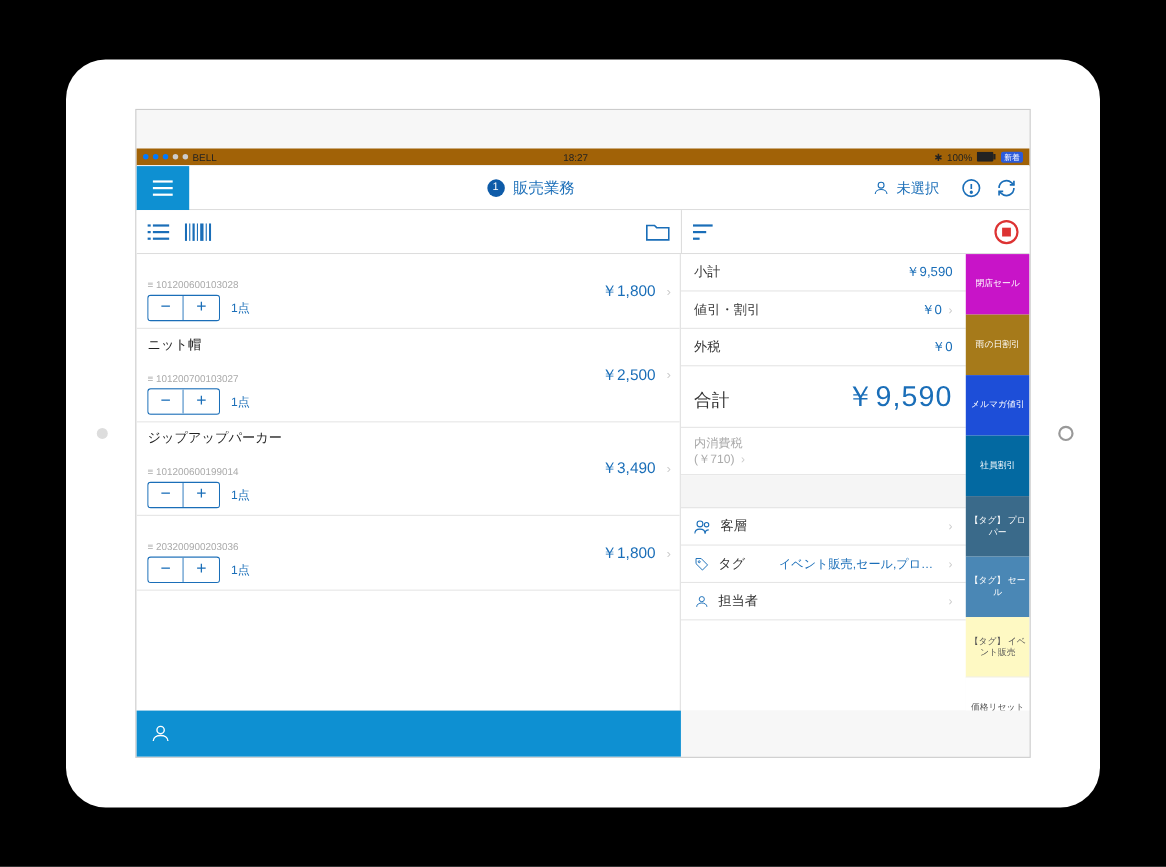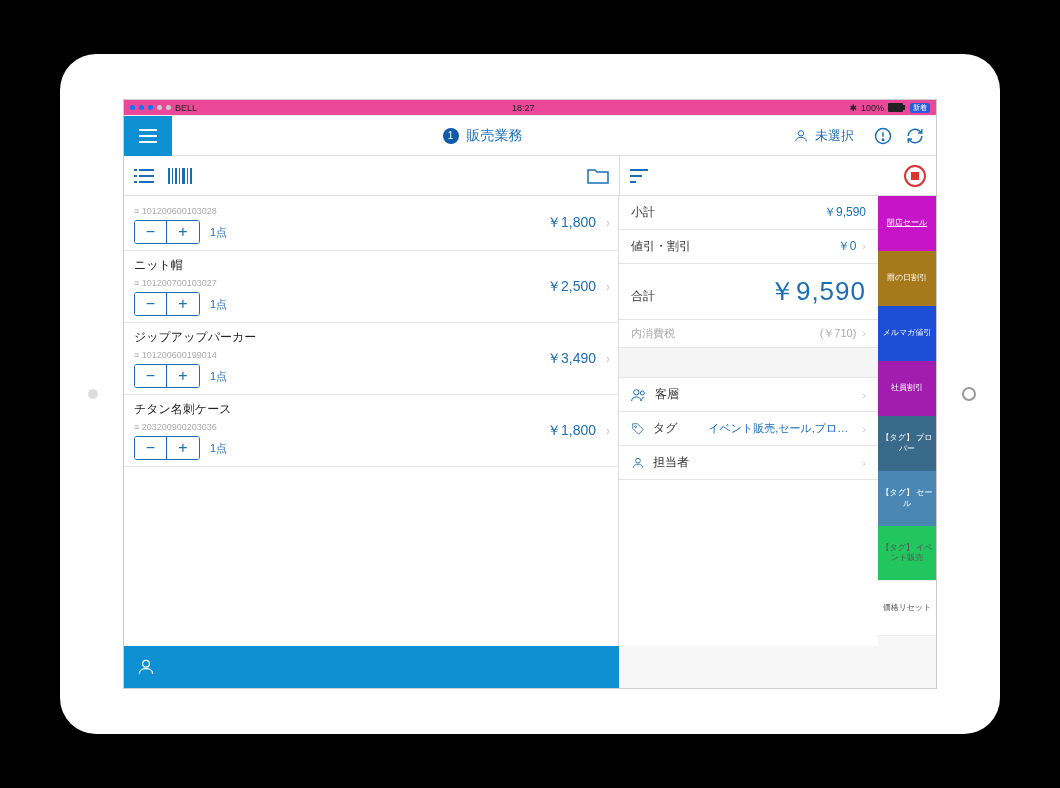--- a/index.html
+++ b/index.html
@@ -3,21 +3,21 @@
 <meta charset="utf-8">
 <style>
 * { margin:0; padding:0; box-sizing:border-box; font-family:-apple-system,"Hiragino Sans","Hiragino Kaku Gothic ProN",sans-serif; }
 body { background:#000; display:flex; align-items:center; justify-content:center; height:788px; width:1060px; }
 .tablet { width:940px; height:680px; background:#fff; border-radius:36px; display:flex; align-items:center; justify-content:center; position:relative; box-shadow:0 4px 20px rgba(0,0,0,0.3); }
 .home-btn { position:absolute; right:24px; top:50%; transform:translateY(-50%); width:14px; height:14px; border:2px solid #999; border-radius:50%; background:#fff; }
 .cam { position:absolute; left:28px; top:50%; transform:translateY(-50%); width:10px; height:10px; background:#ddd; border-radius:50%; }
 .screen { width:814px; height:590px; background:#f7f7f7; overflow:hidden; display:flex; flex-direction:column; border:1px solid #ccc; }
 
 
-.status { height:16px; background:#ec4899; display:flex; align-items:center; justify-content:space-between; padding:0 6px; font-size:9px; color:#222; border-bottom:1px solid #eee; }
+.status { height:16px; background:#a16207; display:flex; align-items:center; justify-content:space-between; padding:0 6px; font-size:9px; color:#222; border-bottom:1px solid #eee;margin-top:35px; }
 .status .left,.status .right { display:flex; align-items:center; gap:4px; }
 .dot { width:5px; height:5px; border-radius:50%; background:#007aff; display:inline-block; }
 .dot.e { background:#ccc; }
 .badge-new { background:#2b5bdb; color:#fff; font-size:7px; padding:0 3px; border-radius:2px; }
 
 
 .nav { height:40px; background:#fff; display:flex; align-items:center; border-bottom:1px solid #ddd; }
 .burger { width:48px; height:40px; background:#0e90d2; display:flex; flex-direction:column; align-items:center; justify-content:center; gap:4px; }
 .burger span { width:18px; height:2px; background:#fff; }
 .nav-center { flex:1; display:flex; align-items:center; justify-content:center; gap:8px; }
@@ -34,40 +34,40 @@
 .tool-right .sp { flex:1; }
 .ic { color:#1a6eb8; }
 .stop-btn { width:22px; height:22px; border:2px solid #d33; border-radius:50%; display:flex; align-items:center; justify-content:center; }
 .stop-btn span { width:8px; height:8px; background:#d33; }
 
 
 .main { flex:1; display:flex; overflow:hidden; }
 .items { flex:0 0 495px; background:#fff; overflow-y:auto; border-right:1px solid #ddd; }
 .item { border-bottom:1px solid #e5e5e5; padding:6px 10px; position:relative; }
 .item-name { font-size:12px; color:#222; }
-.item-code { font-size:9px; color:#aaa; margin-top:4px; }
+.item-code { font-size:9px; color:#aaa; margin-top:17px; }
 .item-row { display:flex; align-items:center; margin-top:4px; }
 .qty-ctrl { display:flex; border:1px solid #1a6eb8; border-radius:3px; overflow:hidden; }
 .qty-ctrl button { width:32px; height:22px; background:#fff; border:none; color:#1a6eb8; font-size:16px; line-height:1; cursor:pointer; }
 .qty-ctrl button:first-child { border-right:1px solid #1a6eb8; }
 .qty-txt { margin-left:10px; font-size:11px; color:#1a6eb8; }
 .item-price { position:absolute; right:22px; top:50%; transform:translateY(-50%); font-size:14px; color:#1a6eb8; }
 .chev { position:absolute; right:8px; top:50%; transform:translateY(-50%); color:#ccc; font-size:12px; }
 
 .summary { flex:1; display:flex; }
 .sum-main { flex:1; background:#fff; display:flex; flex-direction:column; }
 .sum-row { display:flex; justify-content:space-between; align-items:center; padding:8px 12px; border-bottom:1px solid #e5e5e5; font-size:12px; }
 .sum-row .lbl { color:#333; }
 .sum-row .val { color:#1a6eb8; }
 .sum-row.disc .val,.sum-row.tax .val { color:#1a6eb8; }
 .chev-r { color:#ccc; margin-left:6px; font-size:11px; }
 .total-row { padding:10px 12px; border-bottom:1px solid #e5e5e5; display:flex; justify-content:space-between; align-items:baseline; }
-.total-row .lbl { font-size:12px; color:#333; }
+.total-row .lbl { font-size:16px; color:#333; }
 .total-row .val { font-size:26px; color:#1a6eb8; font-weight:400; letter-spacing:1px; }
-.intax { padding:6px 12px; border-bottom:1px solid #e5e5e5; display:flex; justify-content:space-between; font-size:11px; color:#aaa; }
+.intax { padding:6px 12px; border-bottom:1px solid #e5e5e5; display:flex; justify-content:space-between; font-size:11px; color:#aaa;flex-direction:column; }
 .gap { height:30px; background:#f5f5f5; border-bottom:1px solid #e5e5e5; }
 .meta-row { display:flex; align-items:center; padding:8px 12px; border-bottom:1px solid #e5e5e5; font-size:12px; gap:8px; }
 .meta-row .lbl { color:#333; }
 .meta-row .val { color:#1a6eb8; font-size:11px; flex:1; text-align:right; overflow:hidden; text-overflow:ellipsis; white-space:nowrap; }
 
 .side-tags { width:58px; display:flex; flex-direction:column; }
 .tag-btn { flex:0 0 55px; color:#fff; font-size:8px; display:flex; align-items:center; justify-content:center; text-align:center; padding:2px; line-height:1.3; cursor:pointer; }
 .tag-btn.white { color:#555; background:#fff; border-bottom:1px solid #eee; }
 
 
@@ -209,21 +209,20 @@
               <div class="qty-ctrl">
                 <button>−</button>
                 <button>+</button>
               </div>
               <span class="qty-txt">1点</span>
             </div>
             <div class="item-price">￥3,490</div>
             <div class="chev">›</div>
           </div>
           <div class="item">
-            <div class="item-name">チタン名刺ケース</div>
             <div class="item-code">≡ 203200900203036</div>
             <div class="item-row">
               <div class="qty-ctrl">
                 <button>−</button>
                 <button>+</button>
               </div>
               <span class="qty-txt">1点</span>
             </div>
             <div class="item-price">￥1,800</div>
             <div class="chev">›</div>
@@ -232,20 +231,24 @@
 
       <div class="summary">
         <div class="sum-main">
           <div class="sum-row">
             <span class="lbl">小計</span>
             <span class="val">￥9,590</span>
           </div>
           <div class="sum-row disc">
             <span class="lbl">値引・割引</span>
             <span><span class="val">￥0</span><span class="chev-r">›</span></span>
+          </div>
+          <div class="sum-row tax">
+            <span class="lbl">外税</span>
+            <span class="val">￥0</span>
           </div>
           <div class="total-row">
             <span class="lbl">合計</span>
             <span class="val">￥9,590</span>
           </div>
           <div class="intax">
             <span>内消費税</span>
             <span><span>(￥710)</span><span class="chev-r">›</span></span>
           </div>
           <div class="gap"></div>
@@ -273,29 +276,29 @@
             <svg width="14" height="14" viewBox="0 0 24 24" fill="none" stroke="#1a6eb8" stroke-width="1.5">
                 <circle cx="12" cy="8" r="4"></circle>
                 <path d="M4 20c0-4 4-6 8-6s8 2 8 6"></path>
               </svg>
             <span class="lbl">担当者</span>
             <span class="val"></span>
               <span class="chev-r">›</span>
           </div>
         </div>
         <div class="side-tags" id="side-tags">
-            <div class="tag-btn" style="background: rgb(200, 20, 200); text-decoration: underline;">閉店セール</div>
+            <div class="tag-btn" style="background: rgb(200, 20, 200);">閉店セール</div>
             <div class="tag-btn" style="background: rgb(166, 122, 26);">雨の日割引</div>
             <div class="tag-btn" style="background: #1d4ed8;">メルマガ値引</div>
-            <div class="tag-btn" style="background: #a21caf;">社員割引</div>
+            <div class="tag-btn" style="background: #0369a1;">社員割引</div>
             <div class="tag-btn" style="background: rgb(58, 106, 138);">【タグ】
 プロパー</div>
             <div class="tag-btn" style="background: rgb(74, 135, 181);">【タグ】
 セール</div>
-            <div class="tag-btn white" style="background: #22c55e;">【タグ】
+            <div class="tag-btn white" style="background: #fef9c3;">【タグ】
 イベント販売</div>
             <div class="tag-btn white" style="background: rgb(255, 255, 255);">価格リセット</div>
           </div>
       </div>
     </div>
 
     <div class="footer">
       <div class="foot-left">
         <svg width="20" height="20" viewBox="0 0 24 24" fill="none" stroke="#fff" stroke-width="1.5">
             <circle cx="12" cy="8" r="4"></circle>

